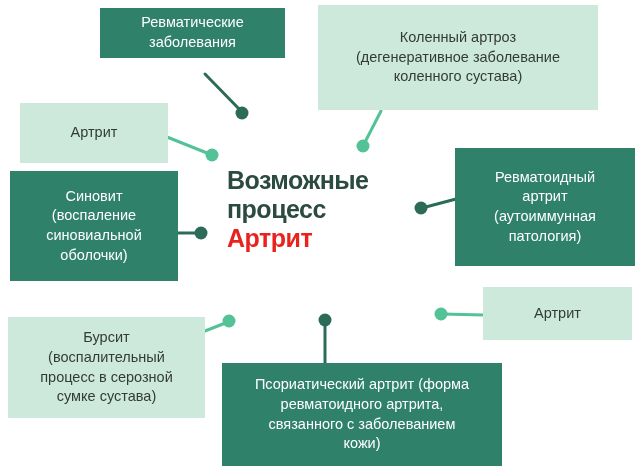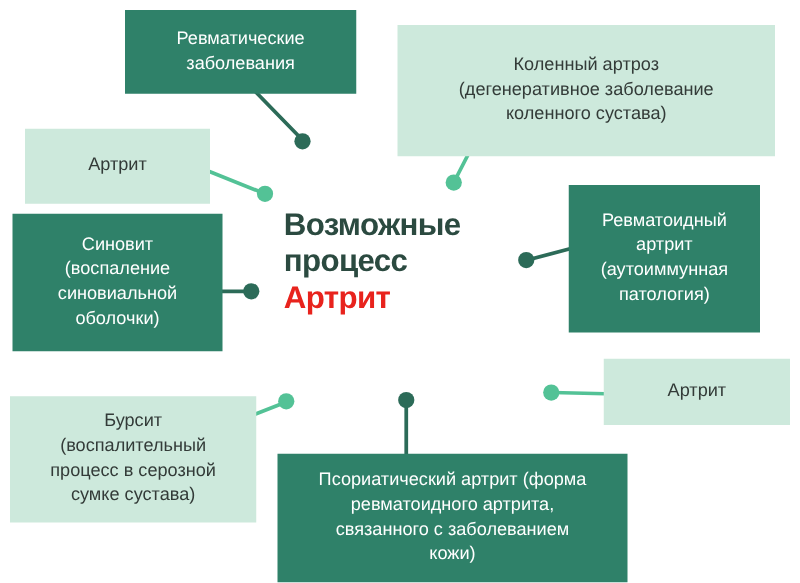--- a/index.html
+++ b/index.html
@@ -33,25 +33,25 @@
     padding: 4px 6px;
   }
   .cause-box.dark {
     background: var(--dark-box, #2f8169);
     color: var(--dark-box-text, #ffffff);
   }
   .cause-box.light {
     background: var(--light-box, #cde9dc);
     color: var(--light-box-text, #333b38);
   }
-  .box-rheumatic   { left:100px; top:8px;   width:185px; height:67px; }
-  .box-knee        { left:318px; top:5px;   width:302px; height:105px;margin-top:15px; }
+  .box-rheumatic   { left:100px; top:8px;   width:185px; height:50px; }
+  .box-knee        { left:318px; top:5px;   width:280px; height:105px; }
   .box-injuries    { left:20px;  top:103px; width:148px; height:60px; }
   .box-synovitis   { left:10px;  top:171px; width:168px; height:110px; }
-  .box-rheumatoid  { left:455px; top:148px; width:153px; height:118px; }
+  .box-rheumatoid  { left:455px; top:148px; width:180px; height:118px; }
   .box-arthritis   { left:483px; top:287px; width:149px; height:53px; }
   .box-bursitis    { left:8px;   top:317px; width:197px; height:101px; }
   .box-psoriatic   { left:222px; top:363px; width:280px; height:103px; }
 
   .center-title {
     position: absolute;
     left: 227px; top: 166px;
     width: 160px;
     text-align: left;
     font-size: 25px;

